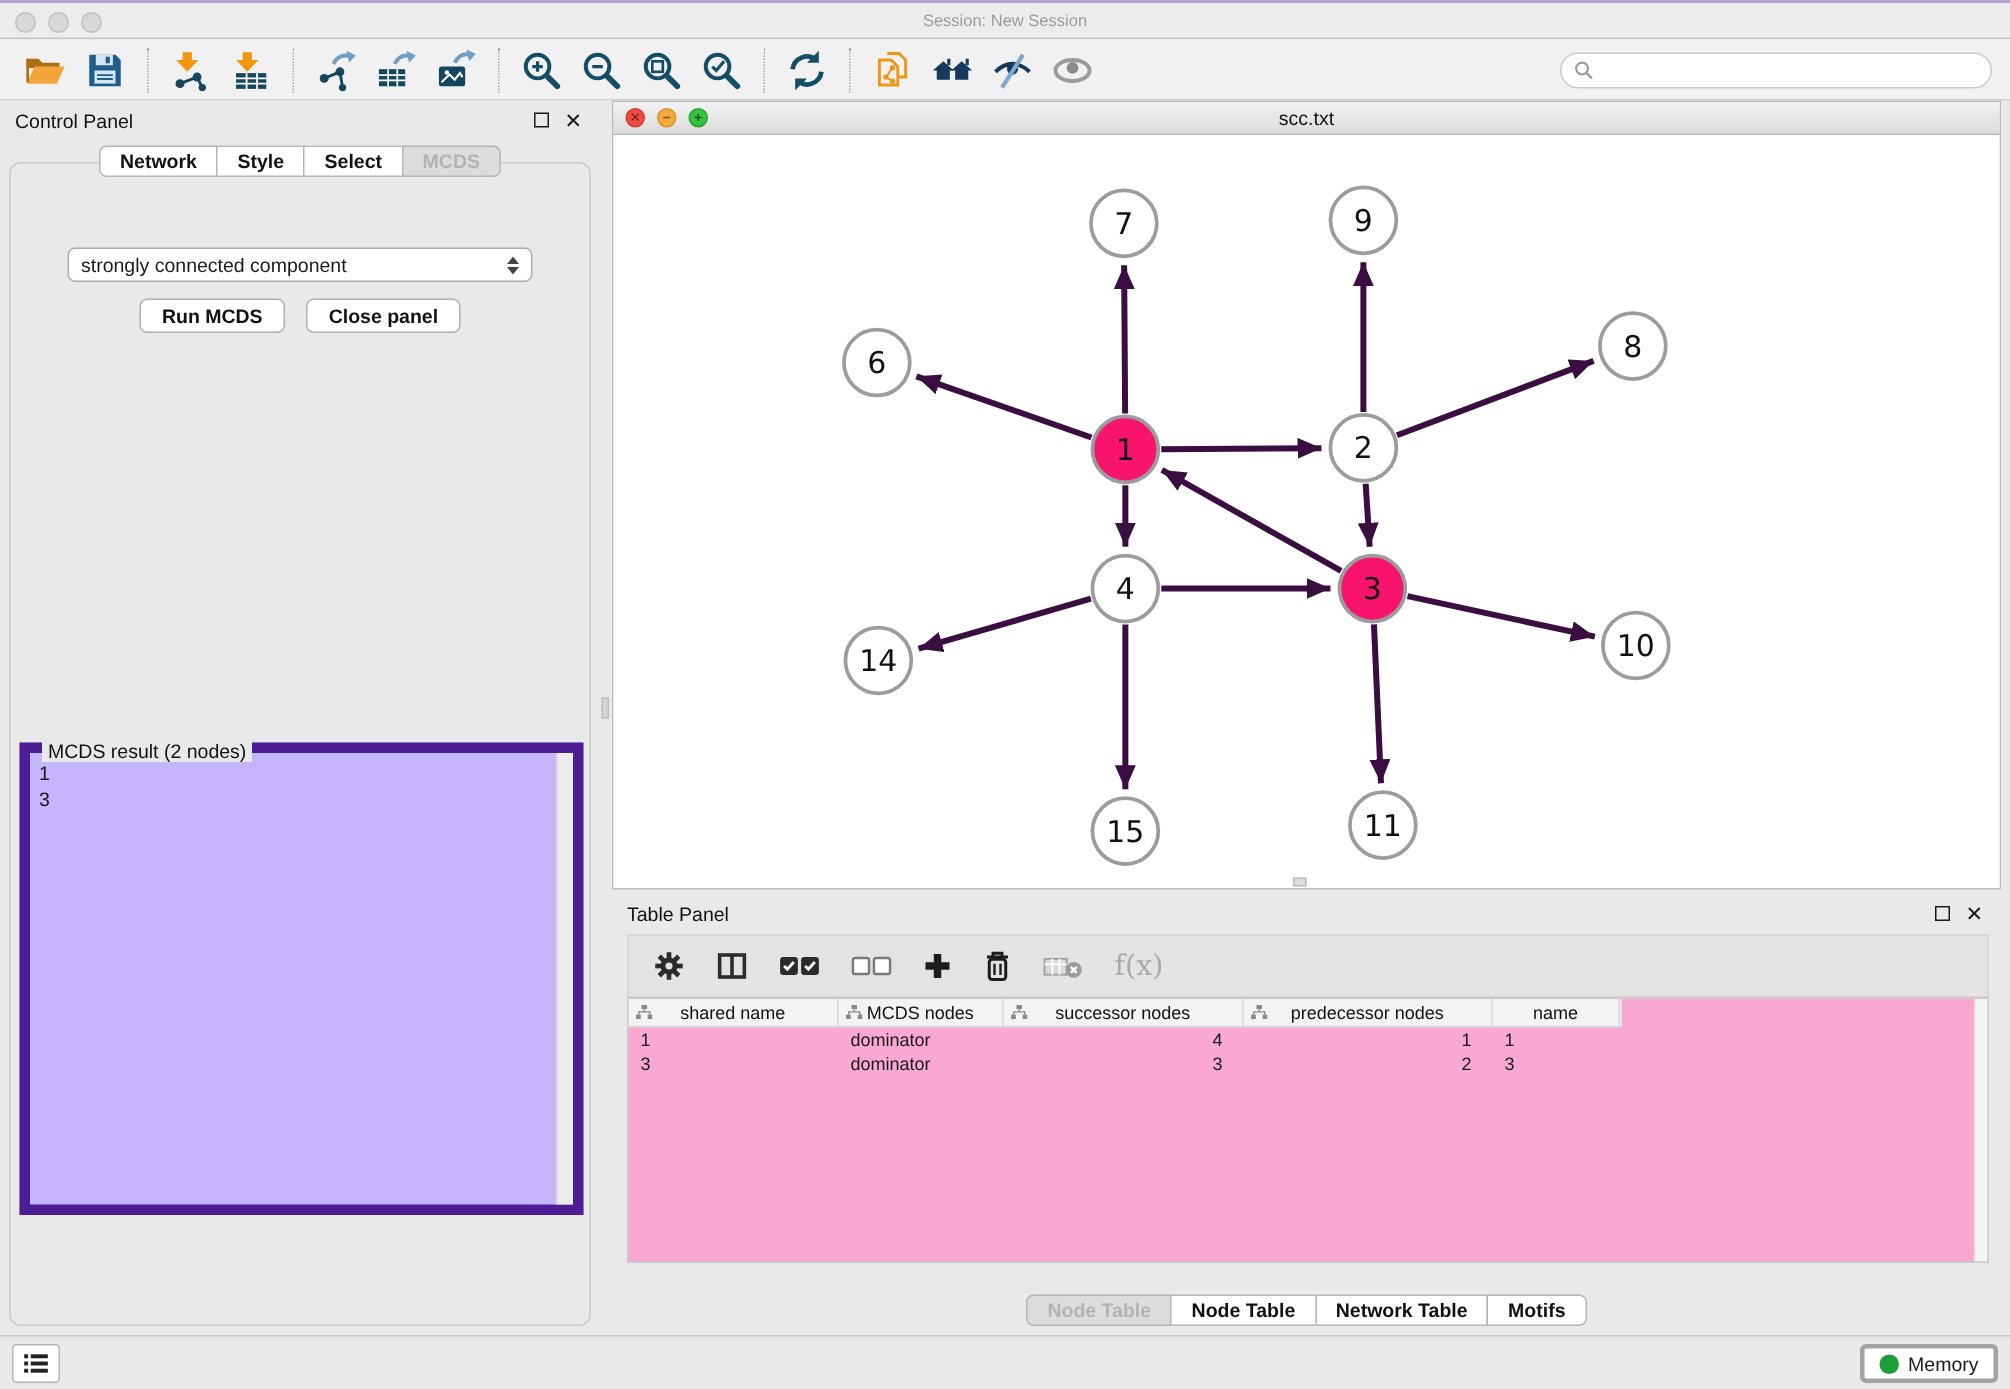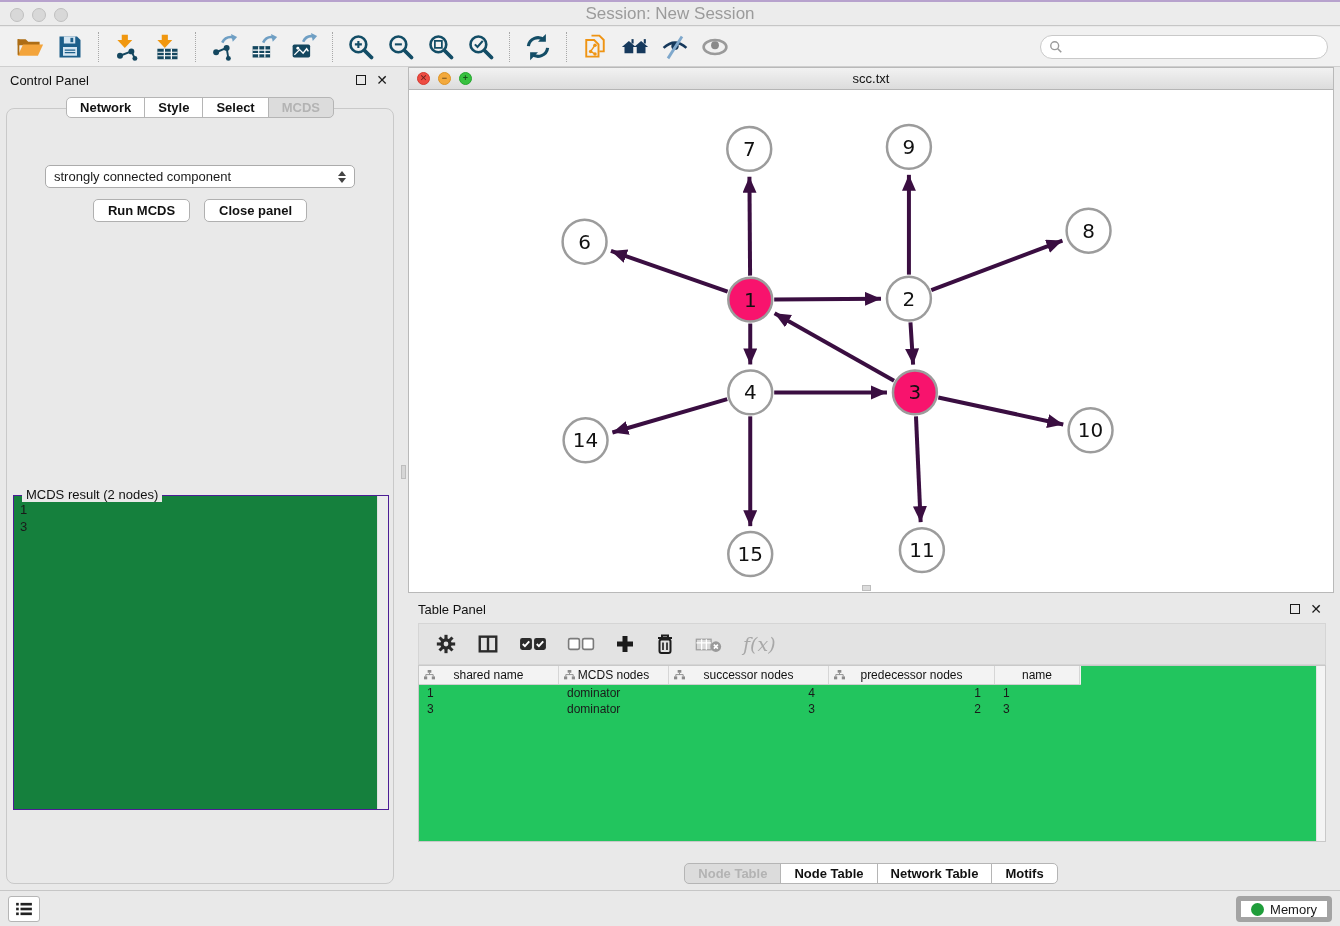--- a/index.html
+++ b/index.html
@@ -6,21 +6,21 @@
   *{box-sizing:border-box;}
   .app{position:relative;width:1340px;height:926px;background:#e9e9e9;
        font-family:"Liberation Sans","DejaVu Sans",sans-serif;color:#1a1a1a;overflow:hidden;}
 
   
   .titlebar{position:absolute;left:0;top:0;width:1340px;height:26px;background:#ececec;
             border-top:2px solid #b7a2cd;border-bottom:1px solid #c6c6c6;}
   .traffic{position:absolute;left:10px;top:6px;display:flex;gap:8px;}
   .tl{width:14px;height:14px;border-radius:50%;background:#d8d8d8;border:1px solid #c0c0c0;}
   .app-title{position:absolute;left:0;right:0;top:0;height:26px;line-height:24px;text-align:center;
-             color:#9b9b9b;font-size:17px;}
+             color:#9b9b9b;font-size:11px;}
 
   
   .toolbar{position:absolute;left:0;top:27px;width:1340px;height:40px;background:#f1f1f1;
            border-bottom:1px solid #cfcfcf;display:flex;align-items:center;padding-left:10px;}
   .tbtn{width:40px;height:34px;display:flex;align-items:center;justify-content:center;
         background:transparent;border:none;padding:0;cursor:default;}
   .tbtn svg{width:28px;height:28px;}
   .tsep{width:1px;height:30px;border-left:1px dotted #a8a8a8;margin:0 8px;}
   .search-box{margin-left:auto;margin-right:12px;width:288px;height:24px;border:1px solid #c9c9c9;
               border-radius:13px;background:#fff;display:flex;align-items:center;padding:0 8px;}
@@ -49,22 +49,22 @@
   .criterion-select{position:absolute;left:38px;top:56px;width:310px;height:23px;background:#fff;
           border:1px solid #ababab;border-radius:5px;display:flex;align-items:center;
           padding:0 8px;font-size:13px;}
   .stepper{margin-left:auto;display:flex;flex-direction:column;gap:2px;align-items:center;}
   .st-up{width:0;height:0;border-left:4px solid transparent;border-right:4px solid transparent;border-bottom:5px solid #444;}
   .st-dn{width:0;height:0;border-left:4px solid transparent;border-right:4px solid transparent;border-top:5px solid #444;}
   .cp-buttons{position:absolute;left:0;right:0;top:90px;display:flex;justify-content:center;gap:14px;}
   .pbtn{background:#fff;border:1px solid #b0b0b0;border-radius:5px;height:23px;padding:0 14px;
         font-size:13px;font-weight:600;color:#111;font-family:inherit;}
 
-  .result-box{position:absolute;left:6px;right:4px;top:386px;height:315px;border:1px solid #4c1d95;
-              background:#15803d;}
+  .result-box{position:absolute;left:6px;right:4px;top:386px;height:315px;border:7px solid #4c1d95;
+              background:#c4b5fd;}
   .result-legend{position:absolute;left:8px;top:-9px;background:#e9e9e9;padding:0 4px;font-size:13px;color:#111;}
   .result-lines{position:absolute;left:0;top:3px;right:12px;bottom:0;padding:2px 6px;font-size:13px;line-height:17px;}
   .result-scroll{position:absolute;right:0;top:0;bottom:0;width:11px;background:#ececec;border-left:1px solid #e0e0e0;}
 
   
   .splitter{position:absolute;left:400px;top:67px;width:8px;height:823px;background:#e9e9e9;}
   .splitter-handle{position:absolute;left:1px;top:398px;width:5px;height:14px;background:#d6d6d6;border:1px solid #bdbdbd;}
 
   
   .right-area{position:absolute;left:408px;top:67px;width:926px;height:823px;}
@@ -82,37 +82,37 @@
   .net-canvas{position:absolute;left:0;top:23px;right:0;bottom:0;background:#fff;}
   .net-canvas svg{display:block;width:100%;height:100%;}
   .canvas-handle{position:absolute;left:453px;bottom:1px;width:9px;height:6px;background:#dcdcdc;border:1px solid #bdbdbd;}
 
   
   .table-panel{position:absolute;left:0;top:530px;width:926px;height:293px;background:#e9e9e9;}
   .tp-header{position:absolute;left:0;right:0;top:0;height:24px;display:flex;align-items:center;}
   .tp-toolbar{position:absolute;left:10px;right:8px;top:26px;height:42px;background:#e3e3e3;
               border:1px solid #d5d5d5;display:flex;align-items:center;gap:20px;padding-left:16px;}
   .tp-toolbar .tico{display:flex;align-items:center;justify-content:center;height:26px;}
-  .fx{font-family:"DejaVu Serif","Liberation Serif",serif;font-style:italic;font-size:19px;color:#a8a8a8;}
-
-  .tp-table{position:absolute;left:10px;right:8px;top:68px;height:177px;background:#22c55e;border:1px solid #c9c9c9;}
+  .fx{font-family:"DejaVu Serif","Liberation Serif",serif;font-size:19px;color:#a8a8a8;}
+
+  .tp-table{position:absolute;left:10px;right:8px;top:68px;height:177px;background:#f9a8d4;border:1px solid #c9c9c9;}
   .thead{display:flex;height:19px;background:#f3f3f3;border-bottom:1px solid #cfcfcf;width:662px;}
   .th{position:relative;border-right:1px solid #d6d6d6;display:flex;align-items:center;justify-content:center;
       font-size:12px;color:#111;}
   .th .sort-ico{position:absolute;left:5px;top:4px;}
   .tr{display:flex;height:16px;font-size:12px;}
   .td{overflow:hidden;white-space:nowrap;}
   .v-scroll{position:absolute;right:0;top:0;bottom:0;width:9px;background:#f4f4f4;border-left:1px solid #e3e3e3;}
   .tp-tabs{position:absolute;left:0;right:0;bottom:6px;}
 
   
   .statusbar{position:absolute;left:0;top:890px;width:1340px;height:36px;background:#e9e9e9;border-top:1px solid #c6c6c6;}
   .list-btn{position:absolute;left:8px;top:5px;width:32px;height:26px;background:#fff;border:1px solid #b5b5b5;
             border-radius:3px;display:flex;align-items:center;justify-content:center;}
-  .memory-btn{position:absolute;right:8px;top:5px;height:26px;background:#fff;border:5px solid #a3a3a3;
+  .memory-btn{position:absolute;right:8px;top:5px;height:26px;background:#fff;border:3px solid #a3a3a3;
               border-radius:4px;display:flex;align-items:center;gap:6px;padding:0 10px;font-size:13px;}
   .mem-dot{width:13px;height:13px;border-radius:50%;background:#1f9d3a;}
 </style>
 </head>
 <body>
 
 <div class="app">
 
   <div class="titlebar">
     <div class="traffic">

